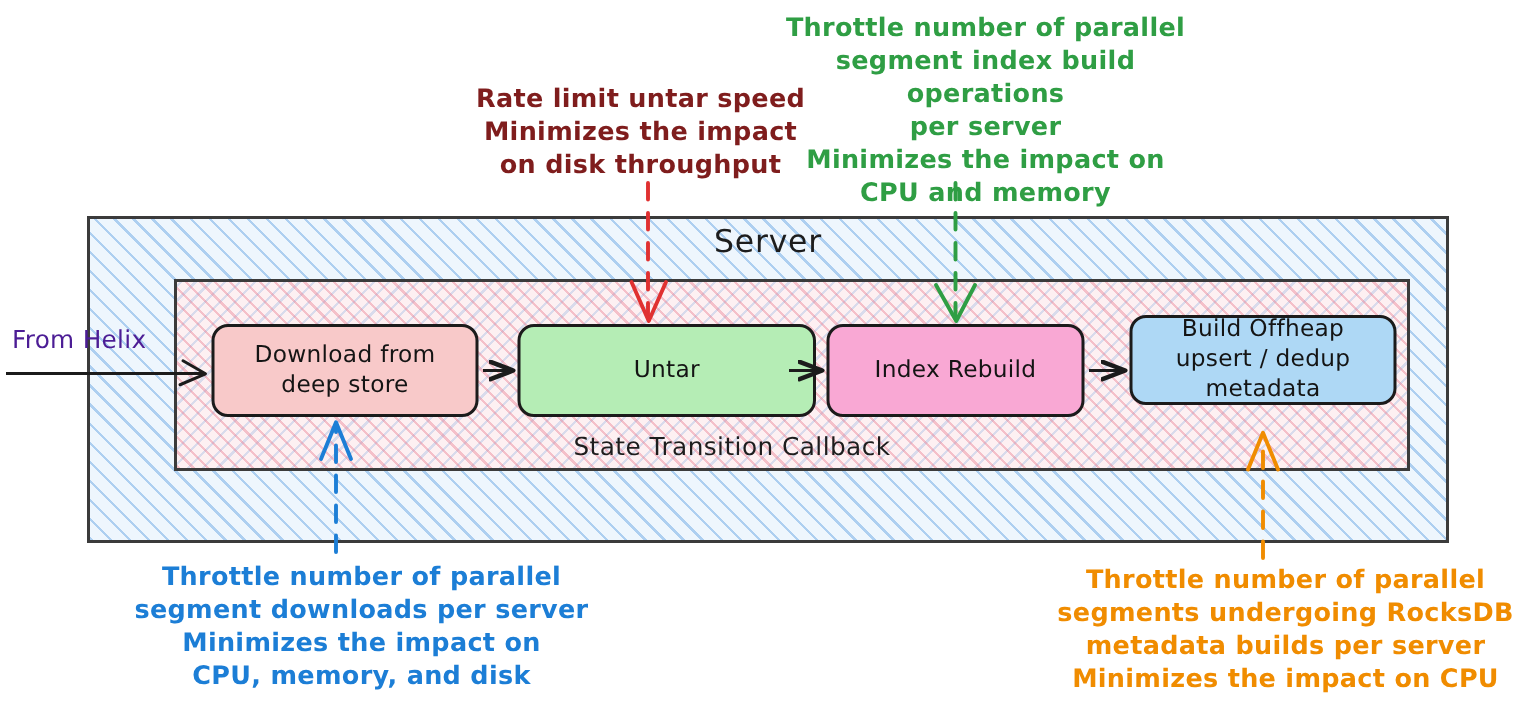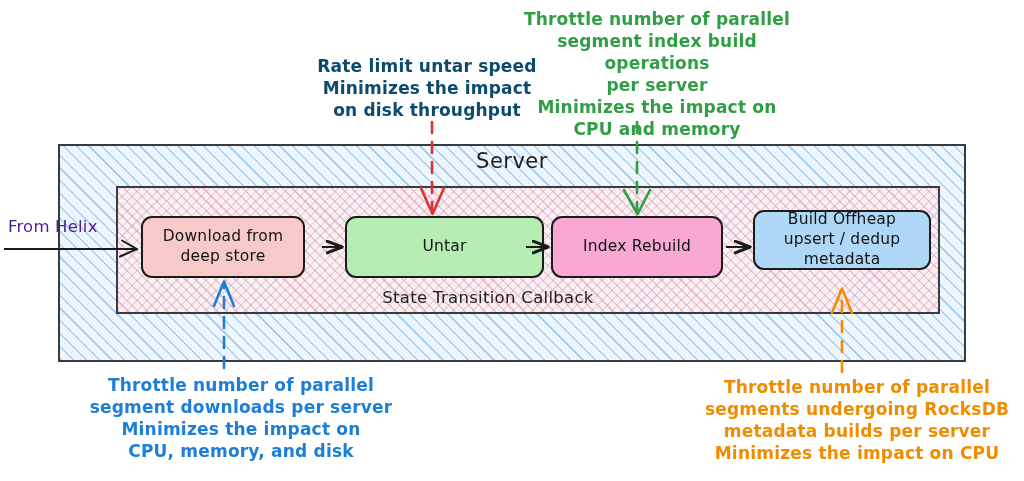--- a/index.html
+++ b/index.html
@@ -9,21 +9,21 @@
   }
   #stage{position:absolute;inset:0;width:1024px;height:481px;}
 
   
   .annot{
     position:absolute;text-align:center;line-height:1.30;
     font-size:17px;font-weight:600;letter-spacing:.2px;
     white-space:pre-line;
     font-family:"DejaVu Sans","Liberation Sans",sans-serif;
   }
-  .annot-red   {color:#0c4a6e;}
+  .annot-red   {color:#7f1d1d;}
   .annot-green {color:#2f9e44;}
   .annot-blue  {color:#1c7ed6;}
   .annot-orange{color:#f08c00;}
 
   #annot-red    {left:316px; top:55px;  width:222px;}
   #annot-green  {left:518px; top:8px;   width:278px;}
   #annot-blue   {left:80px;  top:374px; width:322px;}
   #annot-orange {left:692px; top:376px; width:330px;}
 
   
@@ -53,21 +53,21 @@
     font-size:16.5px;color:#1d1d1d;letter-spacing:.3px;
   }
 
   
   .node{
     position:absolute;border:2.4px solid #1b1b1b;border-radius:11px;
     display:flex;align-items:center;justify-content:center;text-align:center;
     font-size:15.5px;color:#141414;line-height:1.28;letter-spacing:.2px;
     box-sizing:border-box;padding:4px 6px;white-space:pre-line;
   }
-  #node-download {left:141px;top:216px;width:164px;height:62px;background:#f8c9c9;}
+  #node-download {left:141px;top:216px;width:178px;height:62px;background:#f8c9c9;}
   #node-untar    {left:345px;top:216px;width:199px;height:62px;background:#b5edb5;}
   #node-index    {left:551px;top:216px;width:172px;height:62px;background:#fbeda8;}
   #node-offheap  {left:753px;top:210px;width:178px;height:60px;background:#aed8f5;}
 
   
   #from-helix-label{
     position:absolute;left:8px;top:217px;font-size:16.5px;color:#4c1d95;
     letter-spacing:.2px;
   }
 

